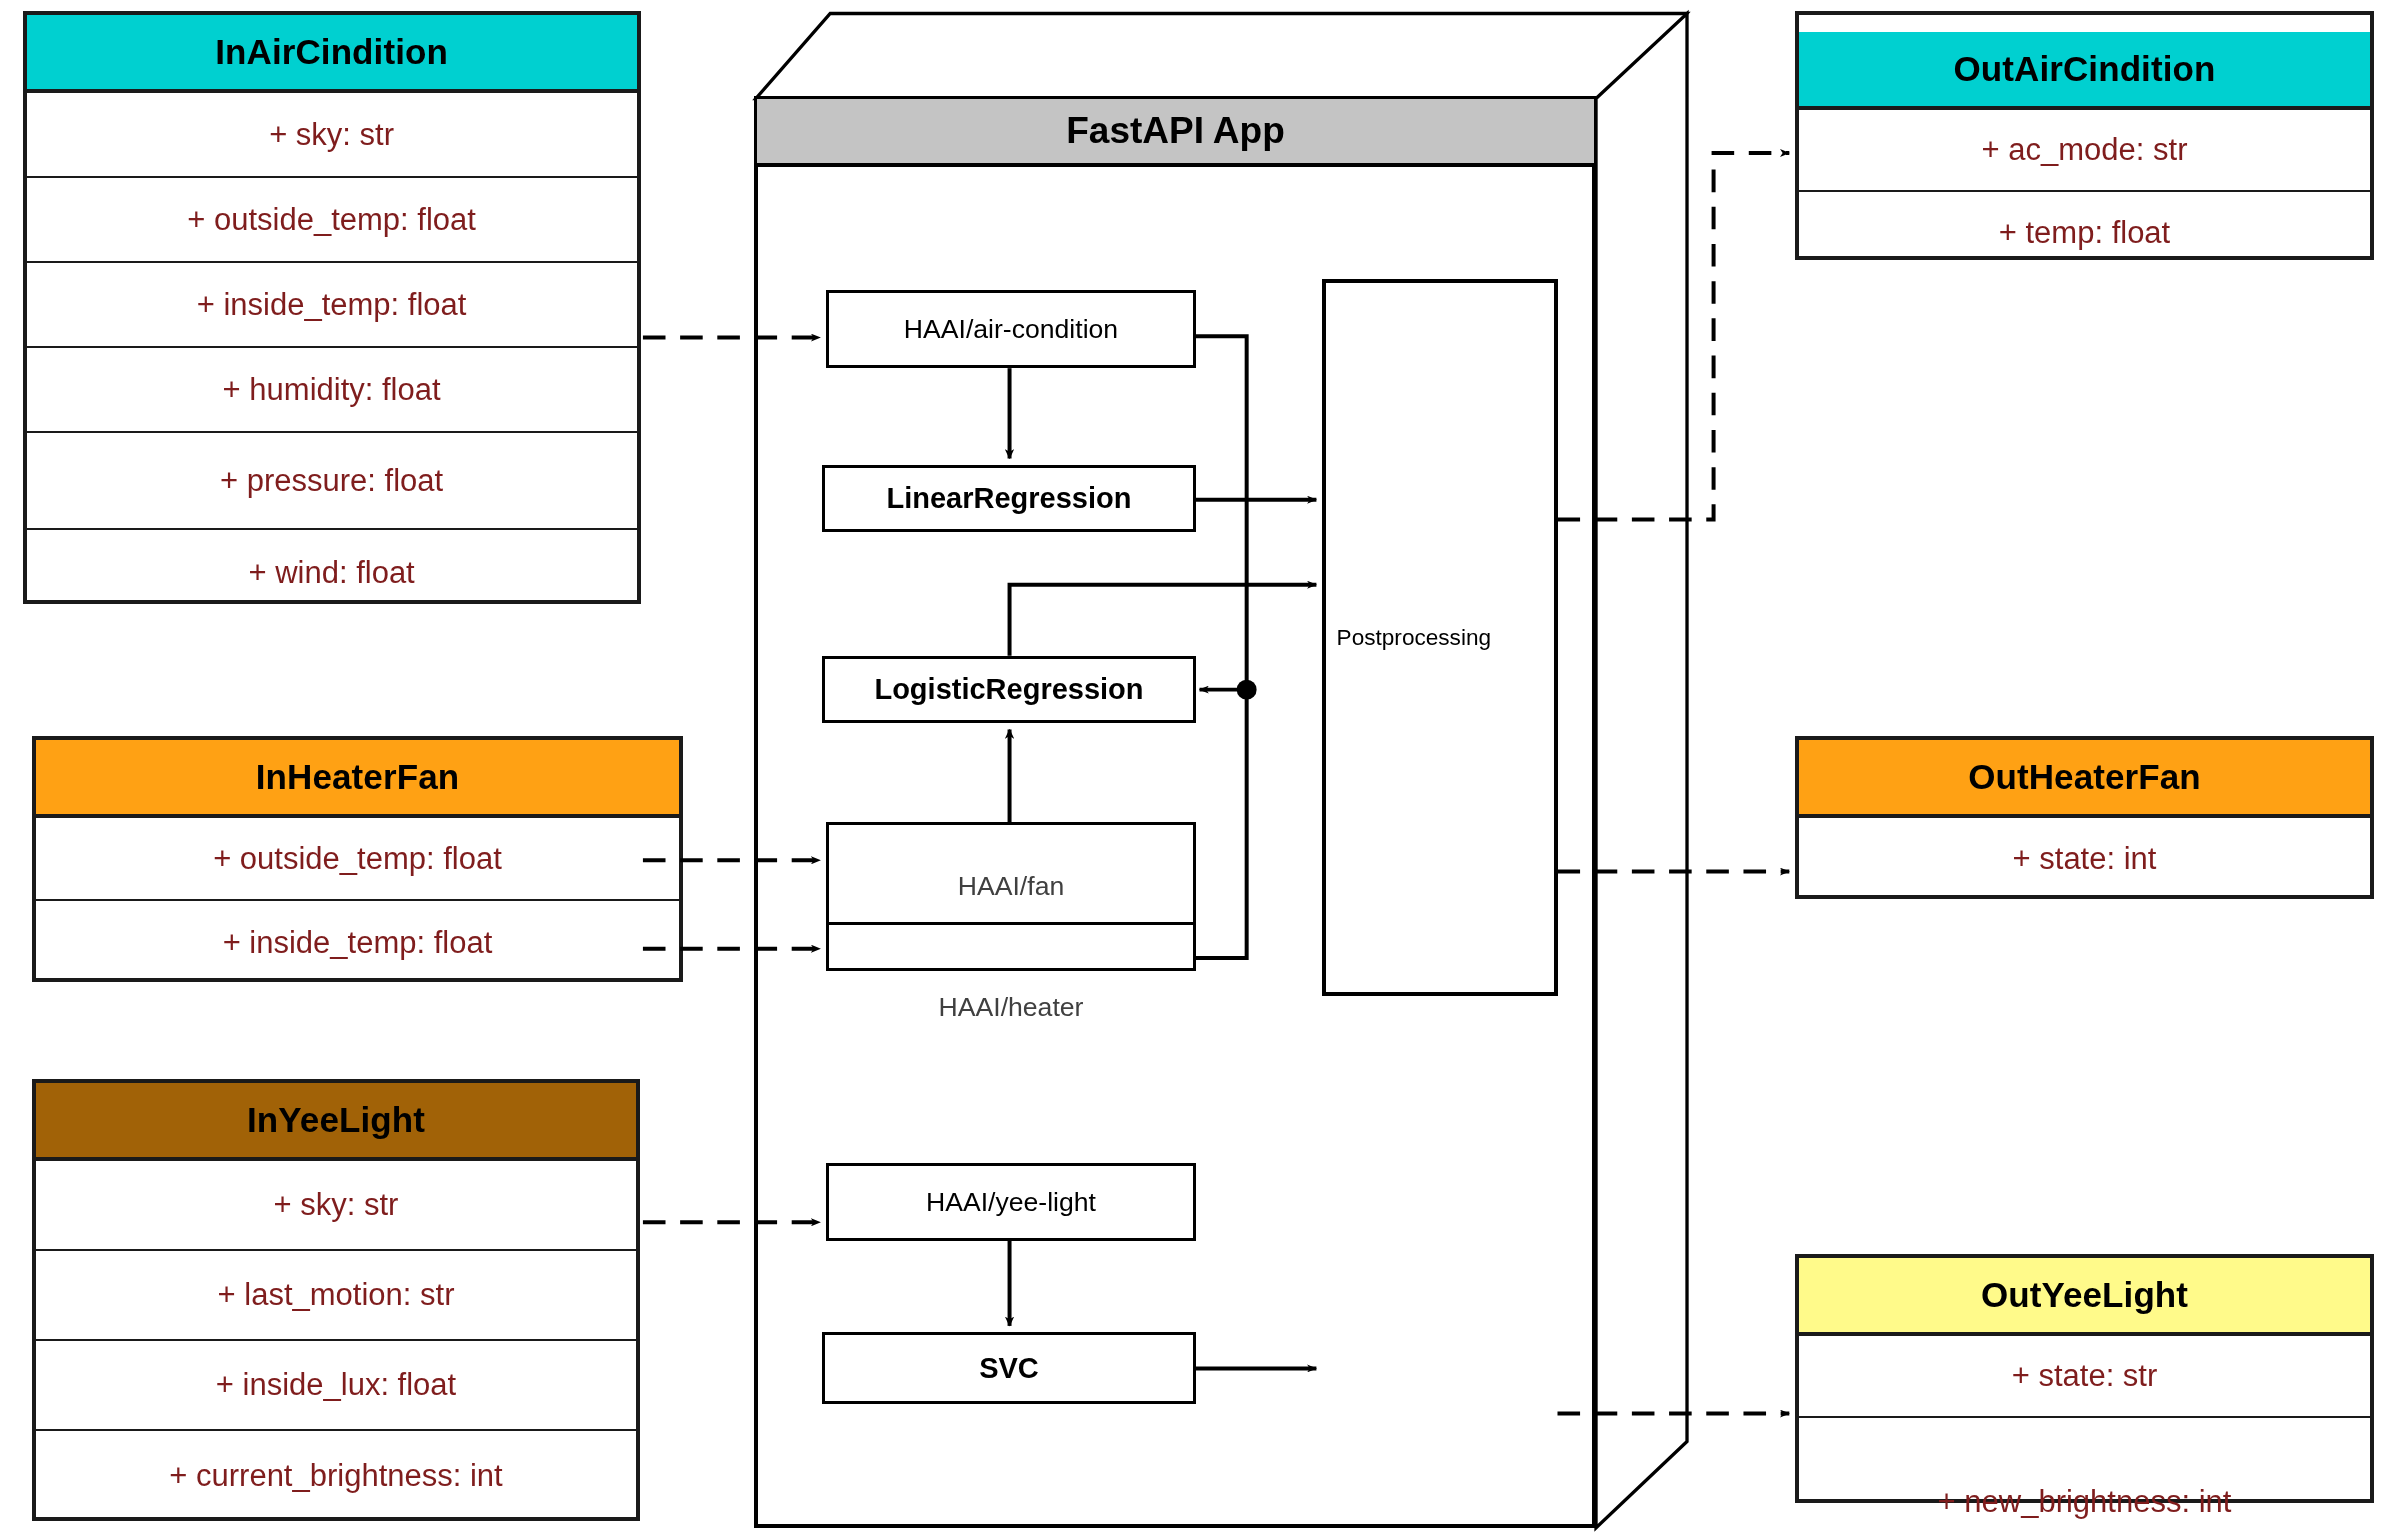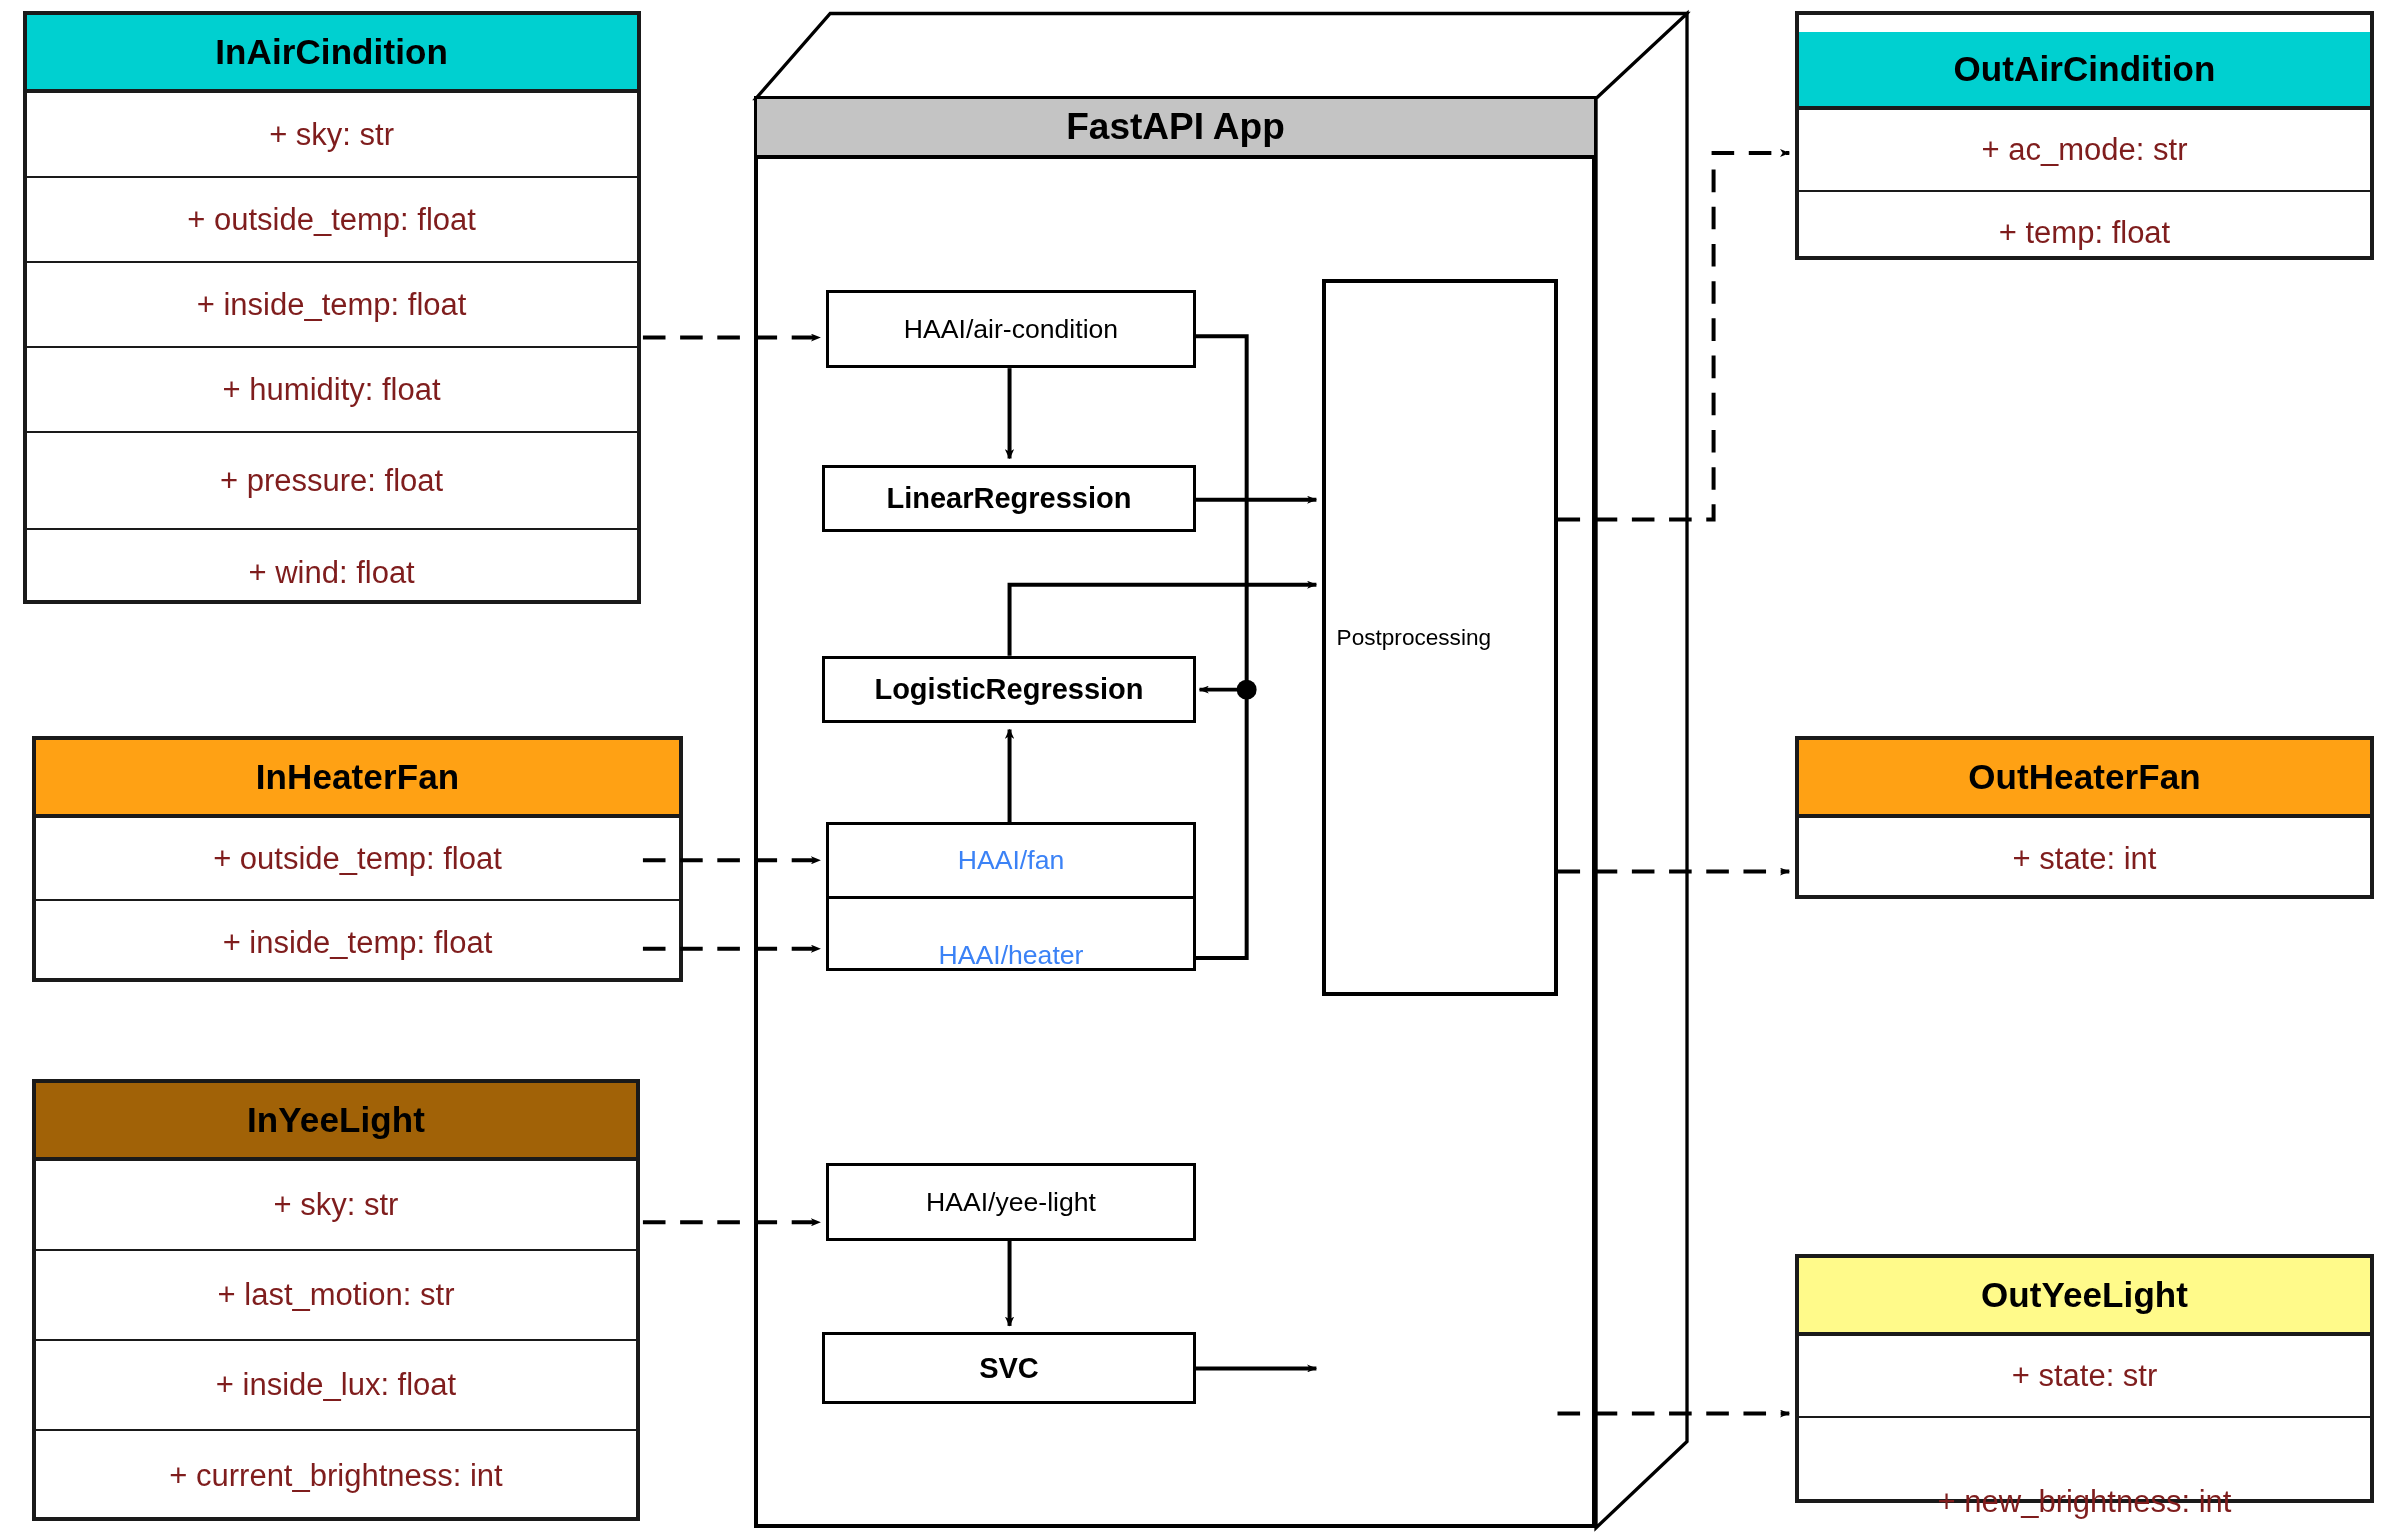--- a/index.html
+++ b/index.html
@@ -58,21 +58,21 @@
     box-sizing: border-box;
     border: 4.7px solid #000000;
     background: transparent;
     pointer-events: none;
   }
   #fastapi-title {
     position: absolute;
     left: 757px;
     top: 99px;
     width: 837px;
-    height: 60px;
+    height: 68px;
     background: #c4c4c4;
     border-bottom: 4.7px solid #000000;
     box-sizing: border-box;
     display: flex;
     align-items: center;
     justify-content: center;
     font-size: 37px;
     font-weight: bold;
     color: #000000;
   }
@@ -97,22 +97,23 @@
     box-sizing: border-box;
     border: 3.3px solid #000000;
     background: #ffffff;
   }
   .proc-stack .seg {
     box-sizing: border-box;
     display: flex;
     align-items: center;
     justify-content: center;
     font-size: 26.6px;
-    color: #3b82f6;
+    color: #404040;
     border-bottom: 3.3px solid #000000;
+    margin-top: 26px;
   }
   .proc-stack .seg:last-child { border-bottom: none; }
 
   #postprocessing {
     position: absolute;
     left: 1322px;
     top: 279px;
     width: 236px;
     height: 717px;
     box-sizing: border-box;

